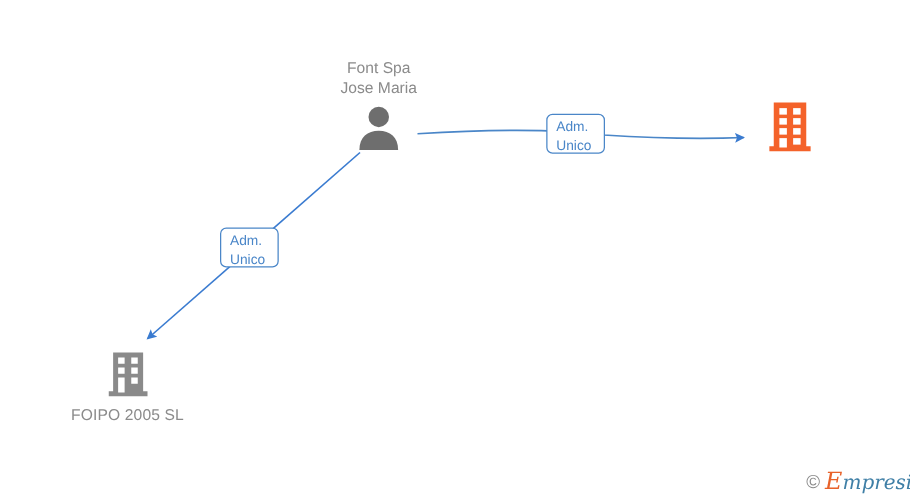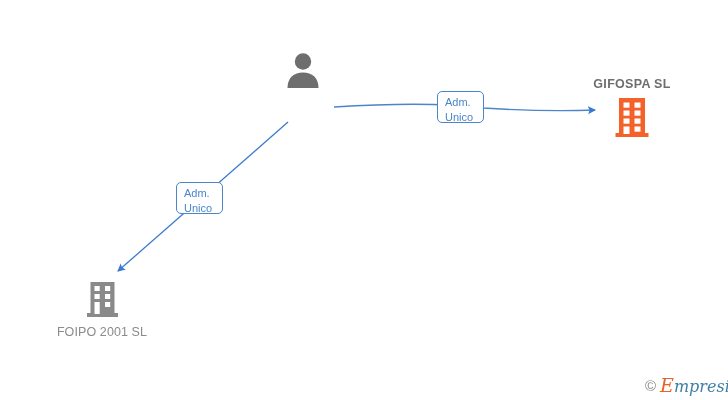--- a/index.html
+++ b/index.html
@@ -151,28 +151,29 @@
         <path d="M0,0 L8,4 L0,8 L1.6,4 Z" fill="#3a7bd0"></path>
       </marker>
     </defs>
 
     <path d="M 334 107 Q 430 101 483 108 Q 545 112 595 110" fill="none" stroke="#4a86c8" stroke-width="1.4" marker-end="url(#arrow-right)"></path>
 
     <path d="M 288 122 L 118 271" fill="none" stroke="#3a7bd0" stroke-width="1.3" marker-end="url(#arrow-dl)"></path>
   </svg>
 
   <div class="person-node">
+    <div class="person-label">Font Spa
+Jose Maria</div>
     <svg class="person-icon" viewBox="0 0 42 36" xmlns="http://www.w3.org/2000/svg">
       <circle cx="21" cy="9.5" r="8.2" fill="#6e6e6e"></circle>
       <path d="M5.5 36 C5.5 25.5 12 20.5 21 20.5 C30 20.5 36.5 25.5 36.5 36 Z" fill="#6e6e6e"></path>
     </svg>
   </div>
 
   <div class="company-node right">
-    <div class="company-title">GIFOSPA  SL</div>
     <svg class="company-icon" viewBox="0 0 36 42" xmlns="http://www.w3.org/2000/svg">
       <rect x="5" y="2" width="26" height="36" fill="#f4622a"></rect>
       <rect x="1.5" y="37" width="33" height="4" fill="#f4622a"></rect>
       <g fill="#ffffff">
         <rect x="9.5" y="6.5" width="6" height="5.2"></rect>
         <rect x="20.5" y="6.5" width="6" height="5.2"></rect>
         <rect x="9.5" y="14.5" width="6" height="5.2"></rect>
         <rect x="20.5" y="14.5" width="6" height="5.2"></rect>
         <rect x="9.5" y="22.5" width="6" height="5.2"></rect>
         <rect x="20.5" y="22.5" width="6" height="5.2"></rect>
@@ -188,21 +189,21 @@
       <rect x="1" y="33" width="31" height="4" fill="#8a8a8a"></rect>
       <g fill="#ffffff">
         <rect x="8.5" y="6" width="5.2" height="5"></rect>
         <rect x="19" y="6" width="5.2" height="5"></rect>
         <rect x="8.5" y="14" width="5.2" height="5"></rect>
         <rect x="19" y="14" width="5.2" height="5"></rect>
         <rect x="8.5" y="22" width="5.2" height="12"></rect>
         <rect x="19" y="22" width="5.2" height="5"></rect>
       </g>
     </svg>
-    <div class="company-title plain">FOIPO 2001 SL</div>
+    <div class="company-title plain">FOIPO 2005 SL</div>
   </div>
 
   <div class="edge-label" id="label-gifospa">Adm.
 Unico</div>
 
   <div class="edge-label" id="label-foipo">Adm.
 Unico</div>
 
   <div class="watermark">
     <span class="wm-c">©</span>

